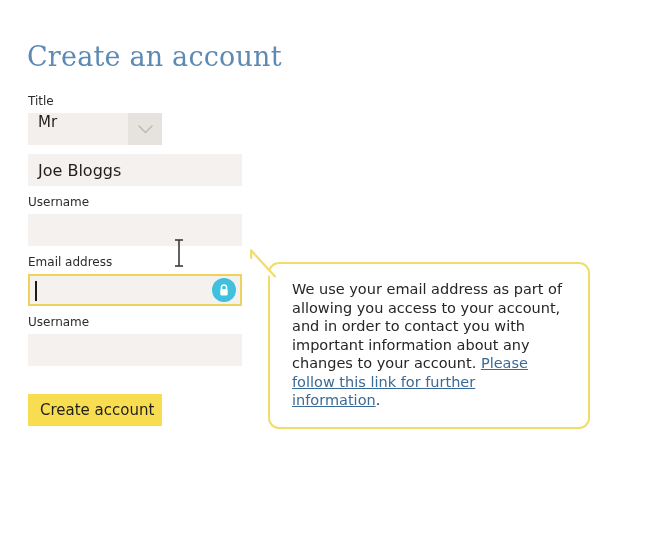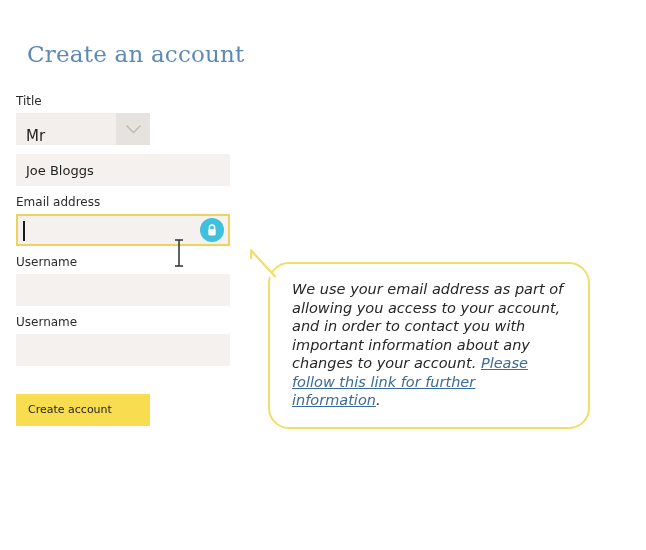--- a/index.html
+++ b/index.html
@@ -14,51 +14,51 @@
     overflow: hidden;
     font-family: "DejaVu Sans", "Liberation Sans", sans-serif;
     -webkit-font-smoothing: antialiased;
   }
 
   #page-title {
     position: absolute;
     left: 27px;
     top: 41px;
     font-family: "DejaVu Serif", "Liberation Serif", serif;
-    font-size: 23px;
+    font-size: 27px;
     font-weight: 400;
     color: #5d8ab4;
     letter-spacing: 0.2px;
     white-space: nowrap;
   }
 
   .form-wrap {
     position: absolute;
-    left: 16px;
+    left: 28px;
     top: 94px;
     width: 214px;
   }
 
   .field-label {
     font-size: 12px;
     color: #2b2b2b;
     line-height: 14px;
     margin: 0 0 5px 0;
     white-space: nowrap;
   }
 
   .field-group { margin-bottom: 9px; }
 
   .select-box {
     position: relative;
     width: 134px;
     height: 32px;
     background: #f2efec;
     display: flex;
-    align-items: flex-end;
+    align-items: flex-start;
     cursor: default;
   }
   .select-value {
     font-size: 15px;
     color: #1f1f1f;
     padding-left: 10px;
     flex: 1;
   }
   .select-arrow-box {
     width: 34px;
@@ -78,21 +78,21 @@
     width: 214px;
     height: 32px;
     background: #f4f1ee;
     border: none;
     box-sizing: border-box;
     display: flex;
     align-items: center;
     cursor: text;
   }
   .text-input .val {
-    font-size: 13px;
+    font-size: 16px;
     color: #1f1f1f;
     padding-left: 10px;
     text-align: center;
   }
 
   
   .email-field {
     position: relative;
     width: 214px;
     height: 32px;
@@ -135,40 +135,39 @@
     pointer-events: none;
   }
 
   .create-btn {
     margin-top: 19px;
     width: 134px;
     height: 32px;
     background: #f7dd4f;
     border: none;
     font-family: "DejaVu Sans", "Liberation Sans", sans-serif;
-    font-size: 11px;
+    font-size: 15px;
     color: #1f1f1f;
     text-align: left;
     padding: 0 0 0 12px;
     cursor: pointer;
     line-height: 32px;
   }
 
   
   .tooltip {
     position: absolute;
     left: 268px;
     top: 262px;
     width: 322px;
     box-sizing: border-box;
     border: 2px solid #f0dd6a;
-    border-radius: 21px;
+    border-radius: 11px;
     background: #ffffff;
     padding: 16px 20px 17px 22px;
-    font-style: italic;
   }
   .tooltip-text {
     font-size: 14.5px;
     line-height: 18.5px;
     color: #262626;
     margin: 0;
   }
   .tooltip-link {
     color: #3a6a96;
     text-decoration: underline;
@@ -200,20 +199,28 @@
           <path d="M1 1 L7.5 7.6 L14 1" stroke="#bfb8b0" stroke-width="1.4" fill="none" stroke-linecap="round"></path>
         </svg>
       </span>
     </div>
   </div>
 
   
   <div class="field-group">
     <div class="text-input">
       <span class="val">Joe Bloggs</span>
+    </div>
+  </div>
+
+  
+  <div class="field-group">
+    <div class="field-label">Username</div>
+    <div class="text-input">
+      <span class="val"></span>
     </div>
   </div>
 
   
   <div class="field-group">
     <div class="field-label">Email address</div>
     <div class="email-field">
       <span class="caret"></span>
       <span class="val"></span>
       <span class="lock-badge">
@@ -227,28 +234,20 @@
 
   
   <div class="field-group">
     <div class="field-label">Username</div>
     <div class="text-input">
       <span class="val"></span>
     </div>
   </div>
 
   
-  <div class="field-group">
-    <div class="field-label">Username</div>
-    <div class="text-input">
-      <span class="val"></span>
-    </div>
-  </div>
-
-  
 
   <button class="create-btn">Create account</button>
 </div>
 
 <svg class="mouse-ibeam" viewBox="0 0 10 30" aria-hidden="true">
   <rect x="4.2" y="2" width="1.6" height="26" fill="#3c3c3c"></rect>
   <rect x="1" y="1.2" width="8" height="1.6" fill="#3c3c3c"></rect>
   <rect x="1" y="27.2" width="8" height="1.6" fill="#3c3c3c"></rect>
 </svg>
 

